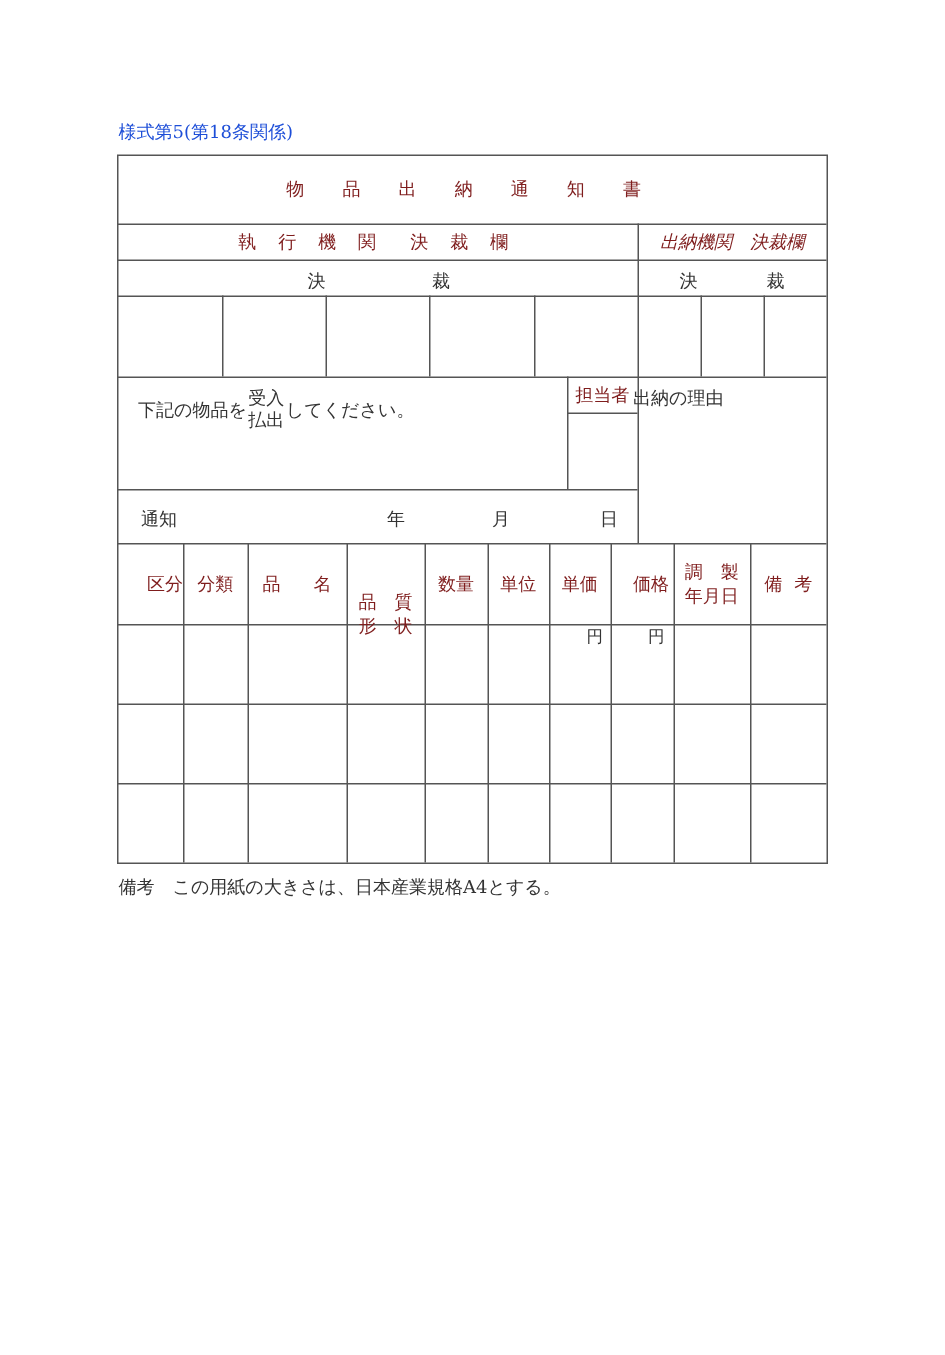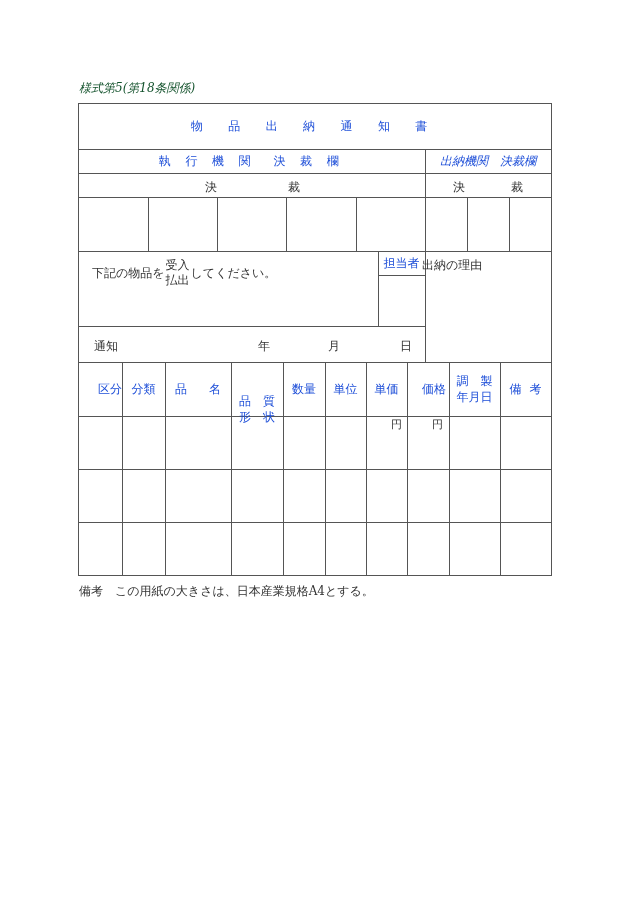--- a/index.html
+++ b/index.html
@@ -2,27 +2,27 @@
 <html><head>
 <meta charset="utf-8">
 <style>
   html, body { margin: 0; padding: 0; }
   body {
     width: 630px; height: 903px; background: #ffffff; position: relative;
     font-family: "DejaVu Serif", "Liberation Serif", serif; color: #222;
     overflow: hidden;
   }
   .abs { position: absolute; }
-  .form-label { left: 79px; top: 80px; font-size: 12px; color: #14532d; font-style: italic; }
+  .form-label { left: 79px; top: 80px; font-size: 12px; color: #1d4ed8; }
   .note { left: 79px; top: 583px; font-size: 12px; color: #333; }
   .hl { position: absolute; height: 1px; background: #555; }
   .vl { position: absolute; width: 1px; background: #555; }
   .frame { position: absolute; left: 78px; top: 103px; width: 472px; height: 471px; border: 1px solid #555; }
   .txt { position: absolute; font-size: 12px; color: #333; white-space: nowrap; }
-  .cell { position: absolute; display: flex; align-items: center; justify-content: center; font-size: 12px; color: #1d4ed8; }
+  .cell { position: absolute; display: flex; align-items: center; justify-content: center; font-size: 12px; color: #7f1d1d; }
   .stack { display: flex; flex-direction: column; line-height: 15px; text-align: center; font-family: Liberation Serif, serif; }
   .spaced { letter-spacing: 0.9em; }
   .wide { display: flex; justify-content: space-between; }
 </style>
 </head>
 <body>
 
 <div class="abs form-label">様式第5(第18条関係)</div>
 
 <div>

